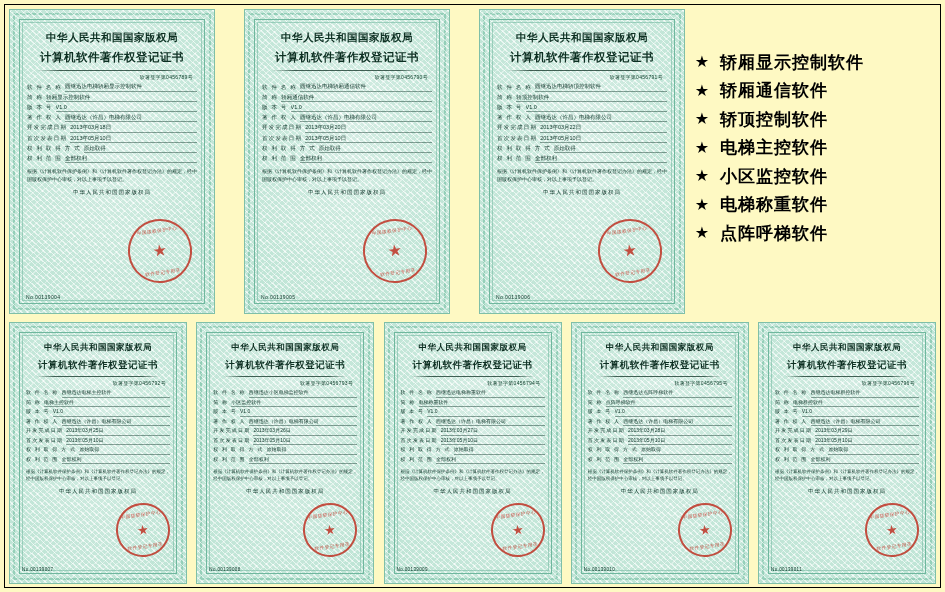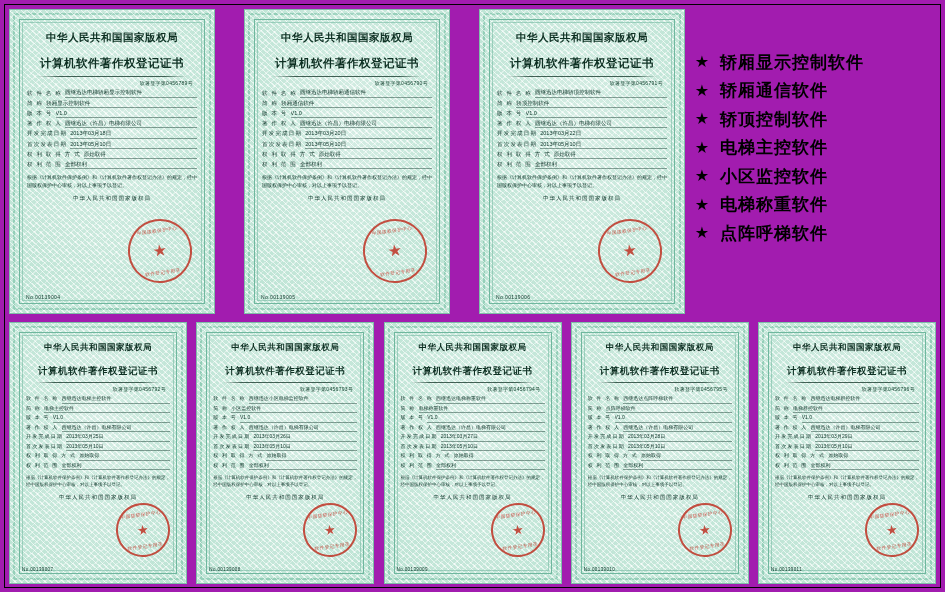--- a/index.html
+++ b/index.html
@@ -10,21 +10,21 @@
   body {
     width: 945px;
     height: 592px;
     font-family: "Liberation Sans", sans-serif;
     overflow: hidden;
   }
   #page {
     position: relative;
     width: 945px;
     height: 592px;
-    background: #a21caf;
+    background: #fef9c3;
     box-sizing: border-box;
   }
   .outer-frame {
     position: absolute;
     left: 4px;
     top: 4px;
     width: 937px;
     height: 584px;
     border: 1px solid #000;
     box-sizing: border-box;
@@ -106,21 +106,21 @@
 
   .cert-head {
     text-align: center;
     color: #0d2f22;
     font-weight: bold;
     line-height: 1.35;
     letter-spacing: 0.5px;
     margin-top: 4px;
   }
   .cert-title1 { font-size: 10px; }
-  .cert-title2 { font-size: 11px; margin-top: 12px; }
+  .cert-title2 { font-size: 11px; margin-top: 6px; }
   .cert-rule {
     margin: 4px 10px 3px 10px;
     height: 1px;
     background: linear-gradient(to right, rgba(13,47,34,0) 0%, rgba(13,47,34,0.75) 15%, rgba(13,47,34,0.75) 85%, rgba(13,47,34,0) 100%);
   }
   .cert-regno {
     text-align: right;
     font-size: 5px;
     color: #14412f;
     padding-right: 4px;

